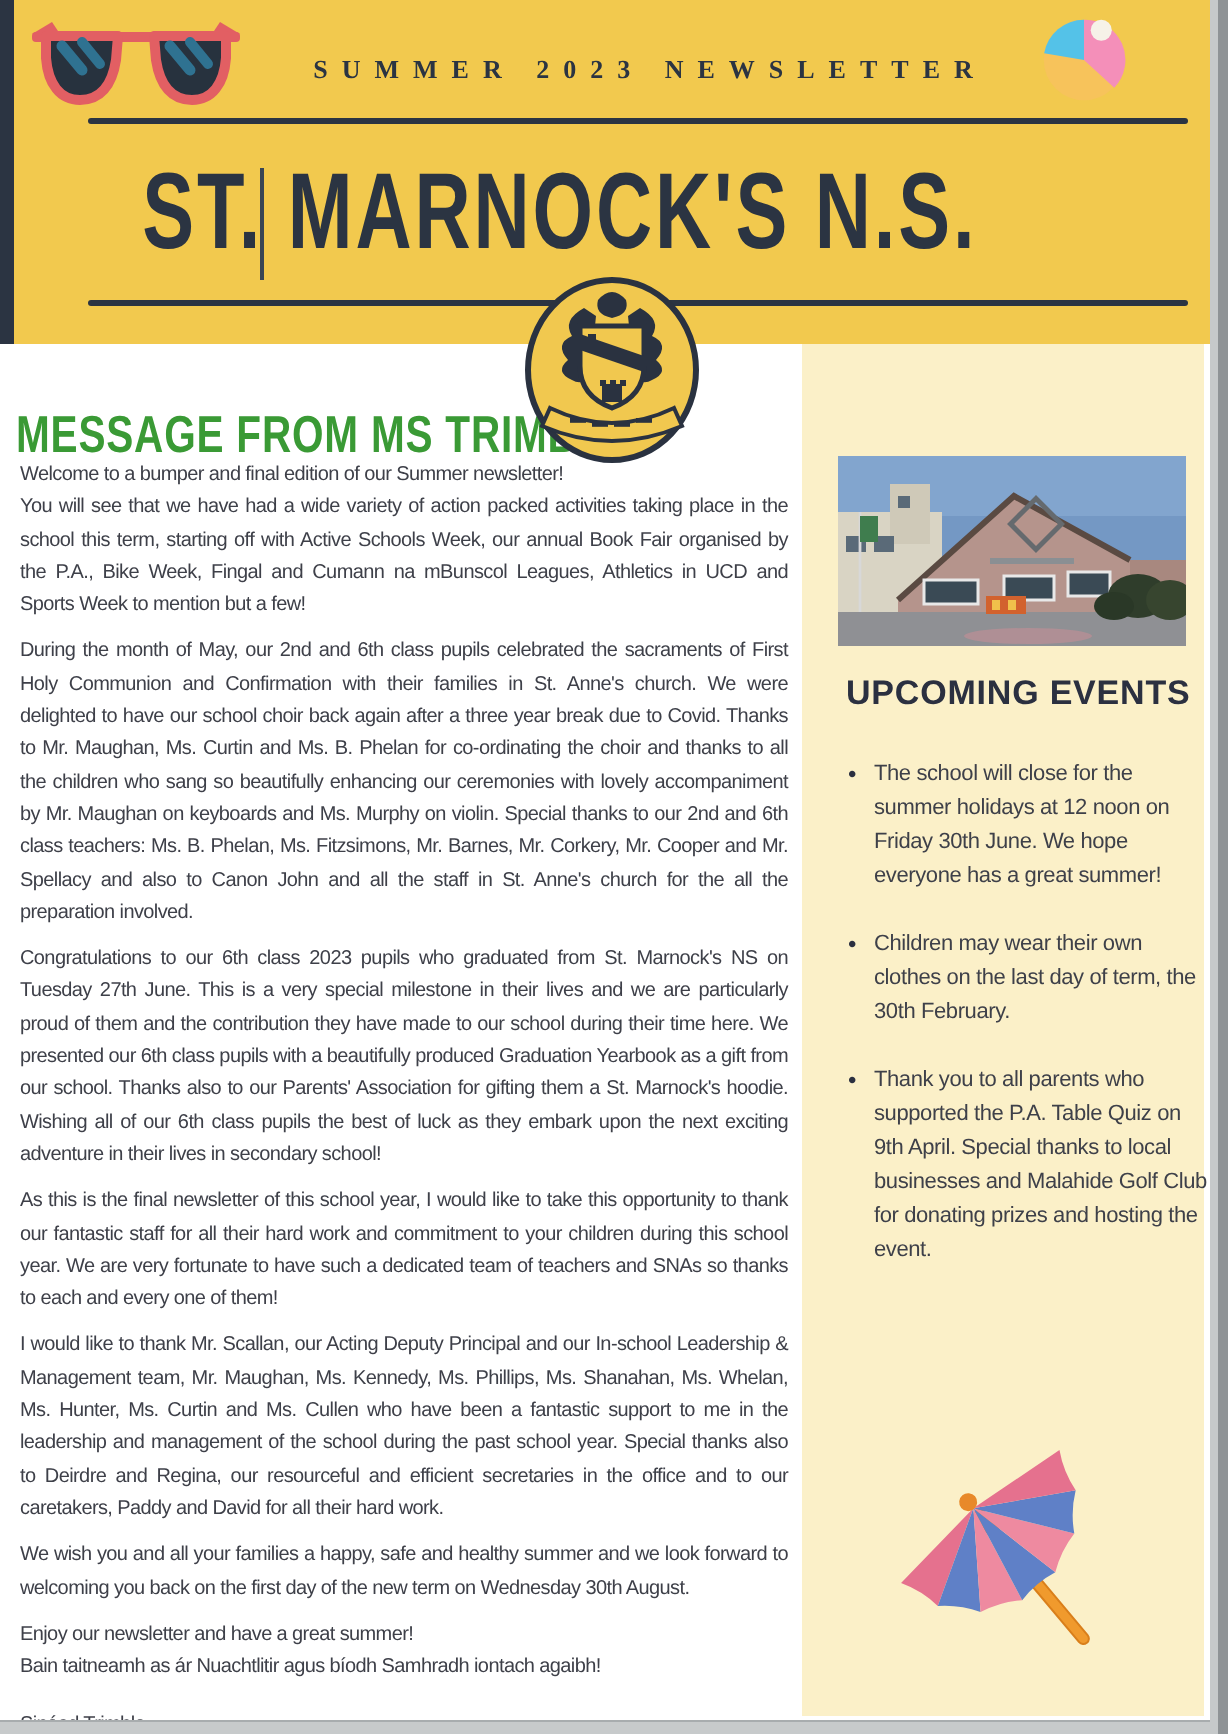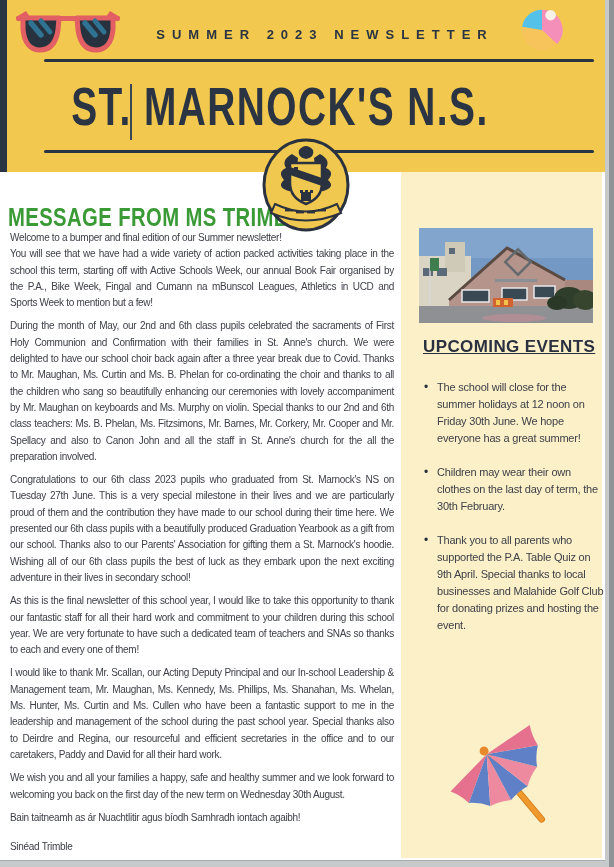--- a/index.html
+++ b/index.html
@@ -7,21 +7,21 @@
     width:614px;height:867px;position:relative;overflow:hidden;
     background:#c7cacb;
     font-family:"Liberation Sans", sans-serif;
   }
   .page{position:absolute;left:0;top:0;width:605px;height:860px;background:#ffffff;}
   
   .masthead{position:absolute;left:0;top:0;width:605px;height:172px;background:#F2C94E;}
   .left-bar{position:absolute;left:0;top:0;width:7px;height:172px;background:#2B3442;}
   .kicker{
     position:absolute;left:110px;top:27px;width:430px;text-align:center;
-    font-size:13px;font-weight:bold;letter-spacing:7px;color:#2B3442;white-space:nowrap;
+    font-size:13px;font-weight:bold;letter-spacing:7px;color:#2B3442;white-space:nowrap;font-family:Liberation Serif, serif;
   }
   .rule{position:absolute;left:44px;width:550px;height:3px;background:#2B3442;border-radius:2px;}
   .rule-top{top:59px;}
   .rule-bottom{top:150px;}
   .title-row{
     position:absolute;left:120px;top:62px;width:450px;height:88px;
     display:flex;align-items:center;justify-content:flex-end;
   }
   .school-title{
     display:inline-block;transform:scaleX(.72);transform-origin:50% 50%;
@@ -42,21 +42,21 @@
     font-size:10px;line-height:16.3px;letter-spacing:-.3px;color:#3E4049;
   }
   .body-text .block{margin:0 0 7px 0;}
   .body-text .just{text-align:justify;}
   .body-text .block:last-child{margin-top:13px;}
   
   .sidebar{position:absolute;left:401px;top:172px;width:201px;height:686px;background:#FBF0C8;}
   .photo{position:absolute;left:18px;top:56px;}
   .events-heading{
     position:absolute;left:22px;top:165px;margin:0;
-    font-size:17px;font-weight:bold;letter-spacing:.4px;color:#2B3040;white-space:nowrap;text-decoration:underline;
+    font-size:17px;font-weight:bold;letter-spacing:.4px;color:#2B3040;white-space:nowrap;
   }
   .events-list{
     position:absolute;left:12px;top:196px;width:180px;margin:11px;padding:0;list-style:none;
     font-size:11px;line-height:17px;letter-spacing:-.2px;color:#3E4049;
   }
   .events-list li{margin:0 0 17px 0;padding-left:13px;position:relative;}
   .events-list li::before{content:"\2022";position:absolute;left:0;top:0;color:#2B3040;font-size:12px;}
   .umbrella{position:absolute;left:54px;top:556px;transform:rotate(-40deg);}
   
   .edge-right{position:absolute;left:605px;top:0;width:9px;height:867px;
@@ -129,20 +129,21 @@
       <div class="block">
         <div>Welcome to a bumper and final edition of our Summer newsletter!</div>
         <div class="just">You will see that we have had a wide variety of action packed activities taking place in the school this term, starting off with Active Schools Week, our annual Book Fair organised by the P.A., Bike Week, Fingal and Cumann na mBunscol Leagues, Athletics in UCD and Sports Week to mention but a few!</div>
       </div>
       <div class="block just">During the month of May, our 2nd and 6th class pupils celebrated the sacraments of First Holy Communion and Confirmation with their families in St. Anne's church. We were delighted to have our school choir back again after a three year break due to Covid. Thanks to Mr. Maughan, Ms. Curtin and Ms. B. Phelan for co-ordinating the choir and thanks to all the children who sang so beautifully enhancing our ceremonies with lovely accompaniment by Mr. Maughan on keyboards and Ms. Murphy on violin. Special thanks to our 2nd and 6th class teachers: Ms. B. Phelan, Ms. Fitzsimons, Mr. Barnes, Mr. Corkery, Mr. Cooper and Mr. Spellacy and also to Canon John and all the staff in St. Anne's church for the all the preparation involved.</div>
       <div class="block just">Congratulations to our 6th class 2023 pupils who graduated from St. Marnock's NS on Tuesday 27th June. This is a very special milestone in their lives and we are particularly proud of them and the contribution they have made to our school during their time here. We presented our 6th class pupils with a beautifully produced Graduation Yearbook as a gift from our school. Thanks also to our Parents' Association for gifting them a St. Marnock's hoodie. Wishing all of our 6th class pupils the best of luck as they embark upon the next exciting adventure in their lives in secondary school!</div>
       <div class="block just">As this is the final newsletter of this school year, I would like to take this opportunity to thank our fantastic staff for all their hard work and commitment to your children during this school year. We are very fortunate to have such a dedicated team of teachers and SNAs so thanks to each and every one of them!</div>
       <div class="block just">I would like to thank Mr. Scallan, our Acting Deputy Principal and our In-school Leadership &amp; Management team, Mr. Maughan, Ms. Kennedy, Ms. Phillips, Ms. Shanahan, Ms. Whelan, Ms. Hunter, Ms. Curtin and Ms. Cullen who have been a fantastic support to me in the leadership and management of the school during the past school year. Special thanks also to Deirdre and Regina, our resourceful and efficient secretaries in the office and to our caretakers, Paddy and David for all their hard work.</div>
       <div class="block just">We wish you and all your families a happy, safe and healthy summer and we look forward to welcoming you back on the first day of the new term on Wednesday 30th August.</div>
       <div class="block">
+        <div>Enjoy our newsletter and have a great summer!</div>
         <div>Bain taitneamh as ár Nuachtlitir agus bíodh Samhradh iontach agaibh!</div>
       </div>
       <div class="block">Sinéad Trimble</div>
     </div>
   </section>
 
   <aside class="sidebar">
 
     <svg class="photo" width="174" height="95" viewBox="0 0 174 95">
       <rect x="0" y="0" width="174" height="95" fill="#7498C4"></rect>

